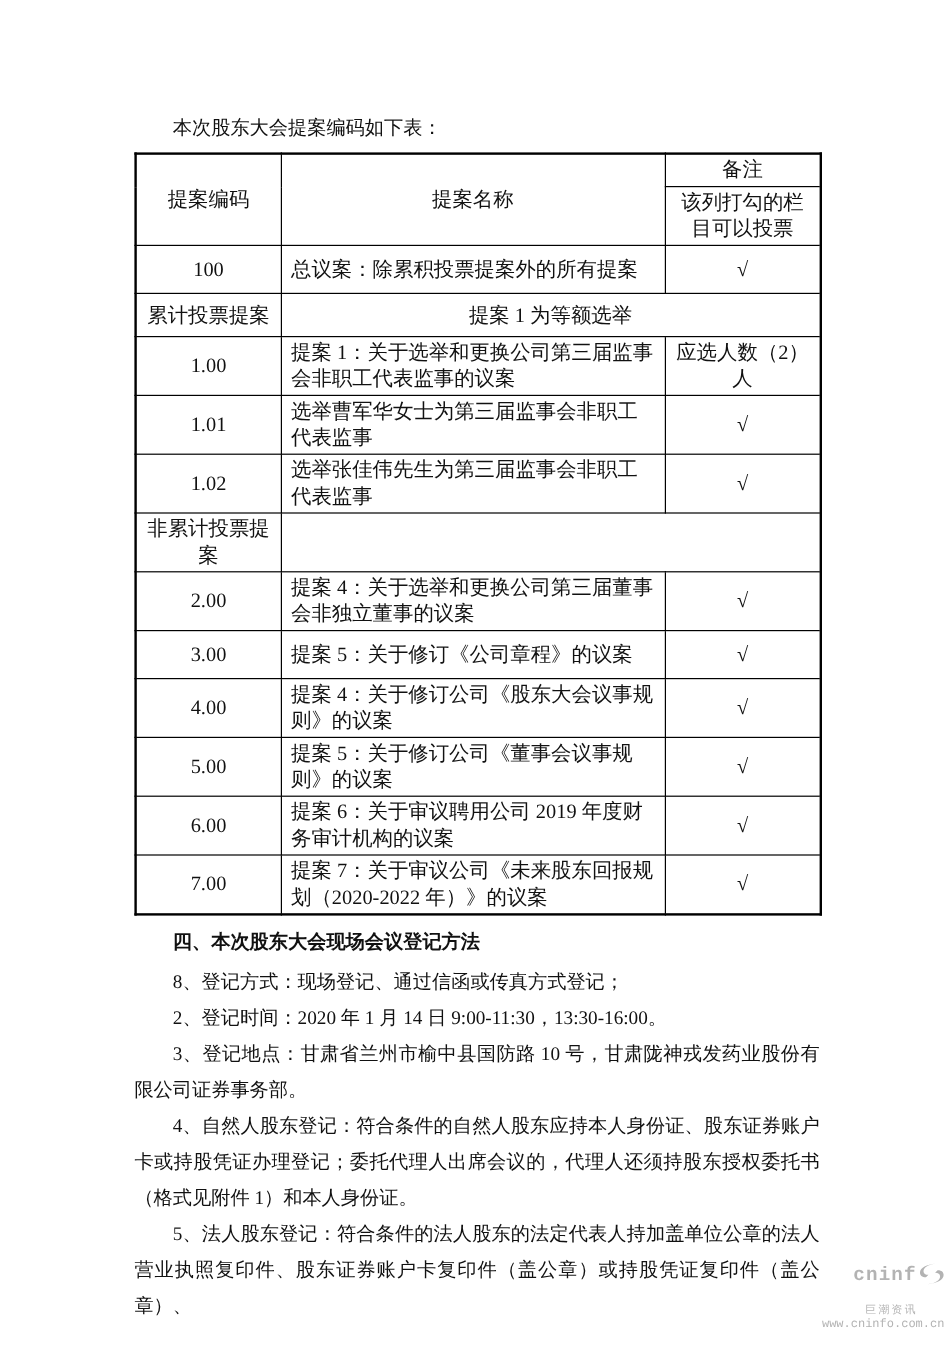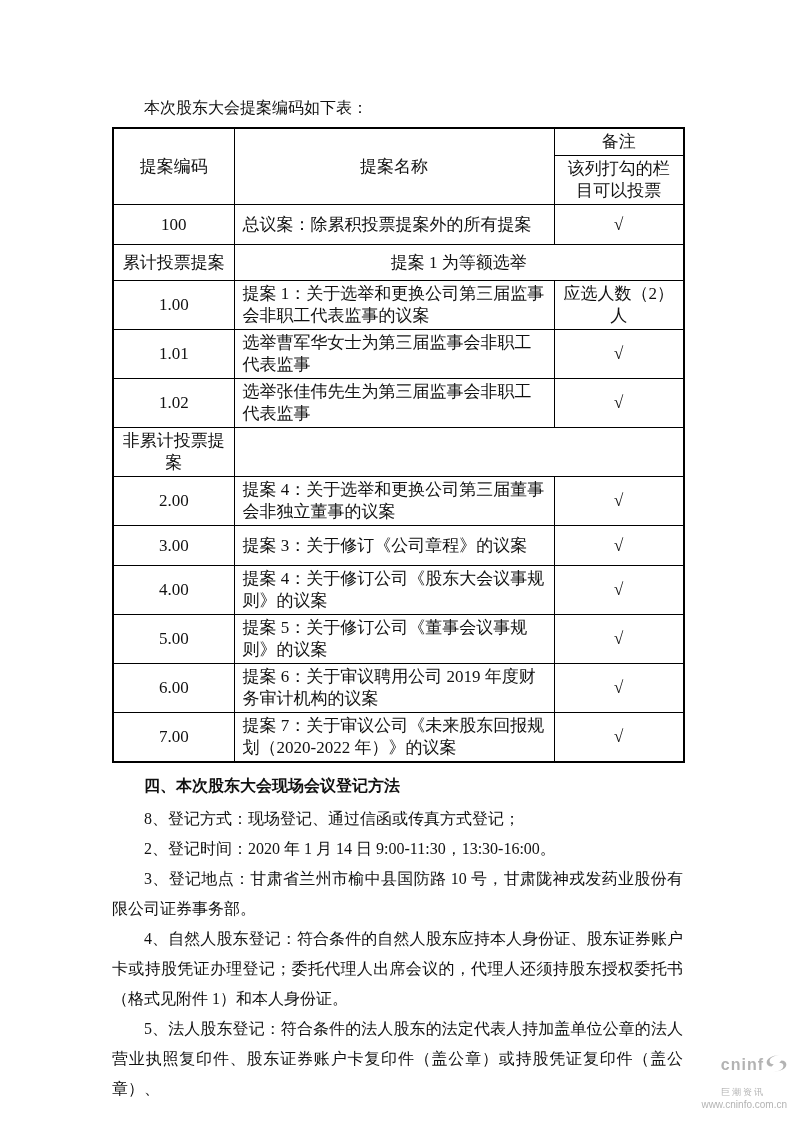--- a/index.html
+++ b/index.html
@@ -62,21 +62,21 @@
     text-indent: 2em;
     text-align: justify;
     margin: 0;
   }
   .watermark {
     position: absolute;
     right: 6px;
     bottom: 12px;
     text-align: right;
     color: #b3b3b3;
-    font-family: Liberation Sans, sans-serif;
+    font-family: Liberation Mono, monospace;
     line-height: 1.1;
   }
   .wm-row { display: flex; align-items: center; justify-content: flex-end; gap: 2px; }
   .wm-brand { font-size: 16px; font-weight: bold; letter-spacing: 1px; }
   .wm-cn  { font-size: 9px; letter-spacing: 2px; margin-top: 12px; margin-right: 22px; }
   .wm-url { font-size: 10px; margin-top: 1px; }
 </style>
 </head>
 <body>
 
@@ -133,21 +133,21 @@
           <td class="center bold" colspan="2"></td>
         </tr>
 
         <tr style="height:45px">
           <td class="center codecell">2.00</td>
           <td class="left">提案 4：关于选举和更换公司第三届董事会非独立董事的议案</td>
           <td class="center remark">√</td>
         </tr>
         <tr style="height:40px">
           <td class="center codecell">3.00</td>
-          <td class="left">提案 3：关于修订《公司章程》的议案</td>
+          <td class="left">提案 5：关于修订《公司章程》的议案</td>
           <td class="center remark">√</td>
         </tr>
         <tr style="height:45px">
           <td class="center codecell">4.00</td>
           <td class="left">提案 4：关于修订公司《股东大会议事规则》的议案</td>
           <td class="center remark">√</td>
         </tr>
         <tr style="height:45px">
           <td class="center codecell">5.00</td>
           <td class="left">提案 5：关于修订公司《董事会议事规则》的议案</td>

